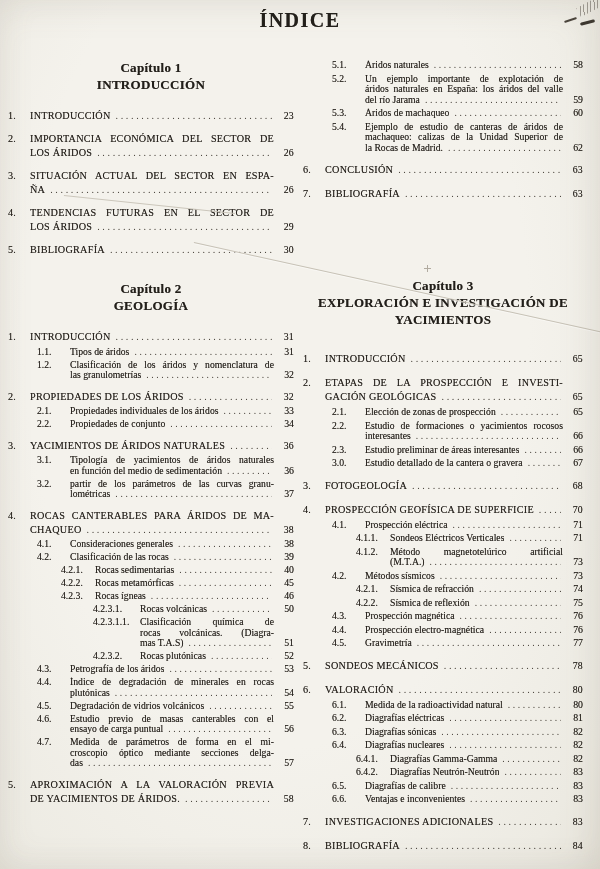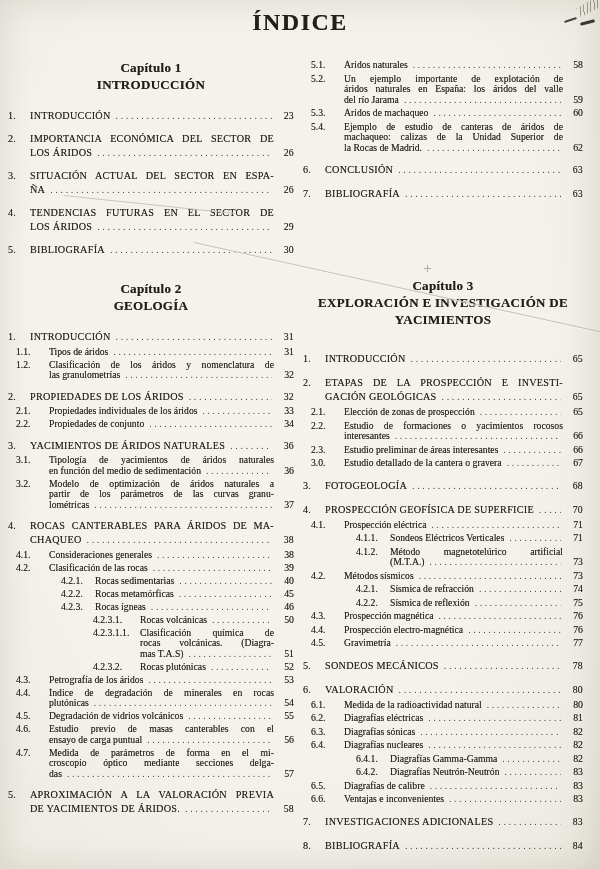--- a/index.html
+++ b/index.html
@@ -8,21 +8,21 @@
     background:radial-gradient(ellipse at 46% 38%, #f4f2ec 55%, #edebe3 88%, #e7e4db 100%);
     font-family:"Liberation Serif","DejaVu Serif",serif;
     color:#26221d;
   }
   .paper::after{
     content:"";position:absolute;inset:0;pointer-events:none;
     box-shadow:inset -10px 8px 34px rgba(115,105,90,.10), inset 8px -8px 30px rgba(115,105,90,.07);
   }
   .title{
     position:absolute;top:9px;left:0;width:100%;text-align:center;
-    font-size:24px;font-weight:bold;letter-spacing:1.5px;color:#221f1a;
+    font-size:20px;font-weight:bold;letter-spacing:1.5px;color:#221f1a;
     text-shadow:0 0 .4px rgba(40,35,30,.65);
   }
   .col{position:absolute;--capmt:9px;--submt:2.5px;}
   .col-left{left:8px;top:60px;width:286px;}
   .col-right{left:303px;top:60px;width:280px;--capmt:10px;--submt:3px;}
 
   .chapter{
     text-align:center;font-weight:bold;font-size:13px;line-height:16.5px;
     margin:24px 0 16px;letter-spacing:.3px;color:#221f1a;
     text-shadow:0 0 .4px rgba(40,35,30,.6);
@@ -30,21 +30,21 @@
   .col-right .chapter{margin:76px 0 24px;line-height:17px;}
   .col-left .chapter:first-child{margin-top:0;}
 
   .entry{
     display:grid;grid-template-columns:var(--numw,22px) minmax(0,1fr) 20px;
     font-size:9.7px;line-height:10.5px;
     text-shadow:0 0 .3px rgba(40,35,30,.55);
   }
   .l0{--numw:22px;margin-left:0;margin-top:var(--capmt);
       font-size:10.2px;line-height:14px;letter-spacing:.25px;}
-  .l1{--numw:33px;margin-left:8px;}
+  .l1{--numw:33px;margin-left:29px;}
   .l2{--numw:34px;margin-left:53px;}
   .l3{--numw:47px;margin-left:85px;}
   .l4{--numw:47px;margin-left:85px;}
   .l1,.l2,.l3,.l4{margin-top:var(--submt);}
   .col-right > .entry:first-child{margin-top:0;}
 
   .num{align-self:start;white-space:nowrap;}
   .pg{align-self:end;text-align:right;font-size:9.8px;}
   .txt{min-width:0;}
   .line{white-space:nowrap;overflow:hidden;}
@@ -217,21 +217,20 @@
           <div class="line last">
             <span class="t">en función del medio de sedimentación</span>
             <span class="dots">..........................................................................................</span>
           </div>
         </div>
         <span class="pg">36</span>
       </div>
       <div class="entry l1">
         <span class="num">3.2.</span>
         <div class="txt">
-          <div class="line jline">Modelo de optimización de áridos naturales a</div>
           <div class="line jline">partir de los parámetros de las curvas granu-</div>
           <div class="line last">
             <span class="t">lométricas</span>
             <span class="dots">..........................................................................................</span>
           </div>
         </div>
         <span class="pg">37</span>
       </div>
       <div class="entry l0">
         <span class="num">4.</span>

